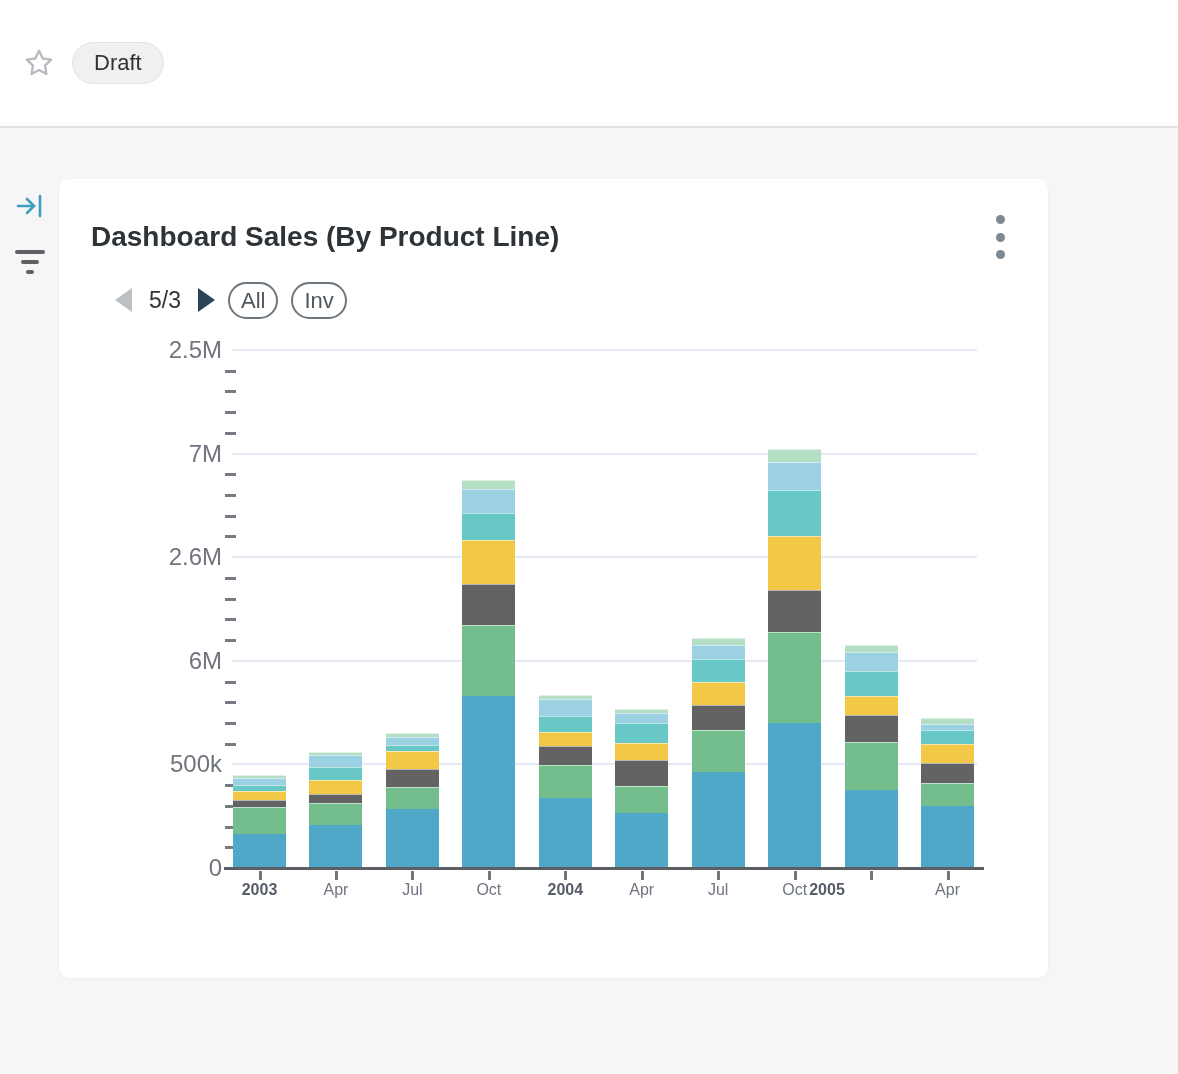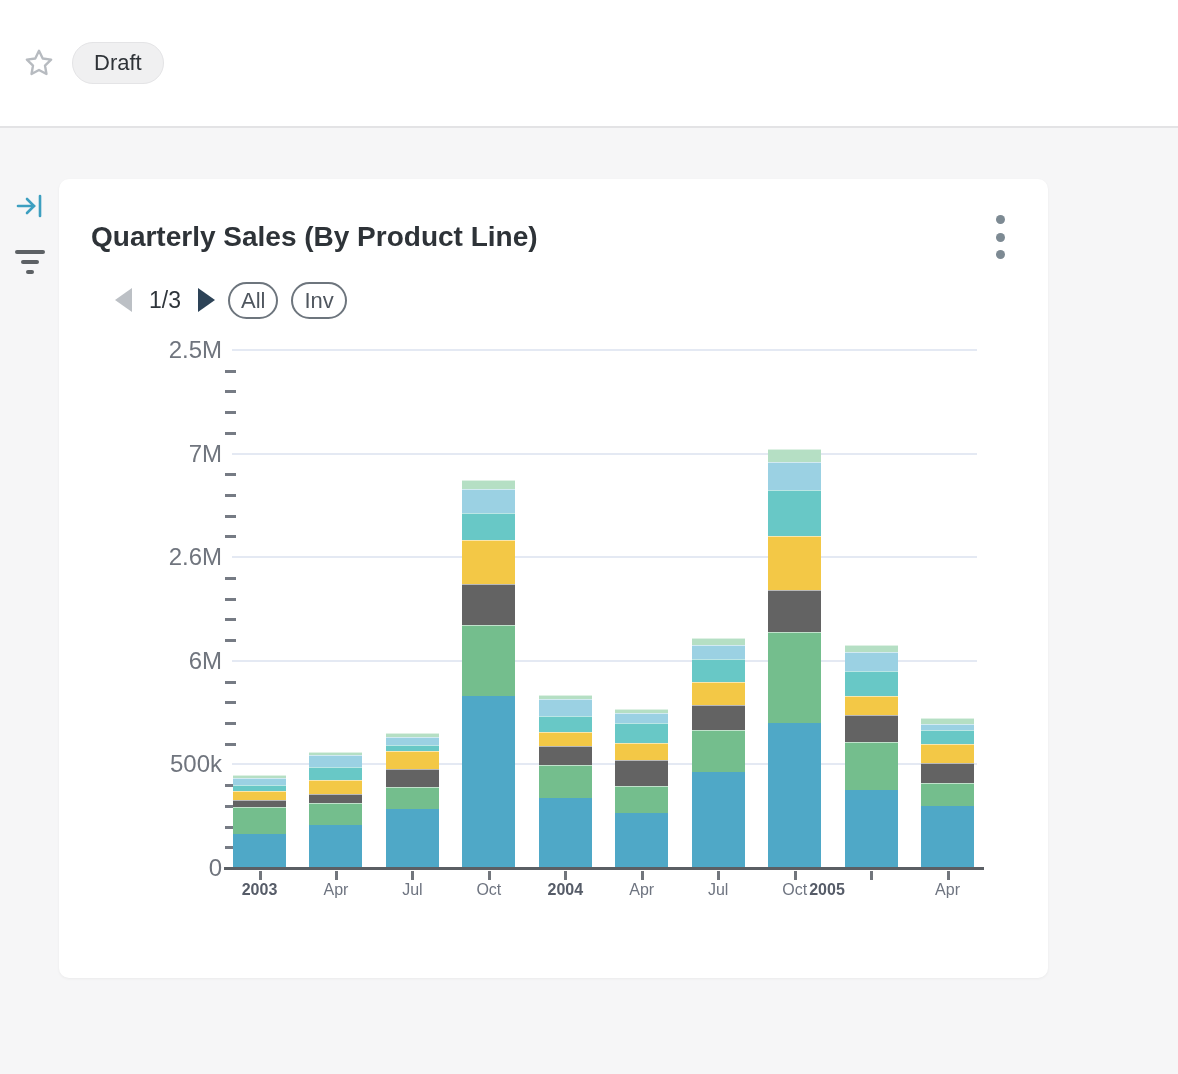--- a/index.html
+++ b/index.html
@@ -91,32 +91,32 @@
   <div class="rail-icon filter">
     <svg width="30" height="28" viewBox="0 0 30 28" fill="none" stroke="#5d6165" stroke-width="4" stroke-linecap="round">
       <line x1="2" y1="4" x2="28" y2="4"></line>
       <line x1="8" y1="14" x2="22" y2="14"></line>
       <line x1="13" y1="24" x2="17" y2="24"></line>
     </svg>
   </div>
 </div>
 
 <div class="card">
-  <div class="card-title">Quarterly Sales (By Product Line)</div>
+  <div class="card-title">Dashboard Sales (By Product Line)</div>
 
   <div class="kebab">
     <span></span>
       <span></span>
       <span></span>
   </div>
 
   <div class="legend-row">
     <div class="pager">
       <div class="tri prev"></div>
-      <div class="pager-text">1/3</div>
+      <div class="pager-text">5/3</div>
       <div class="tri next"></div>
     </div>
     <button class="pill">All</button>
     <button class="pill">Inv</button>
   </div>
 
   <div id="ylabels">
       <div class="ylabel" style="left: 8px; top: 157px;">2.5M</div>
       <div class="ylabel" style="left: 8px; top: 260.6px;">7M</div>
       <div class="ylabel" style="left: 8px; top: 364.2px;">2.6M</div>

